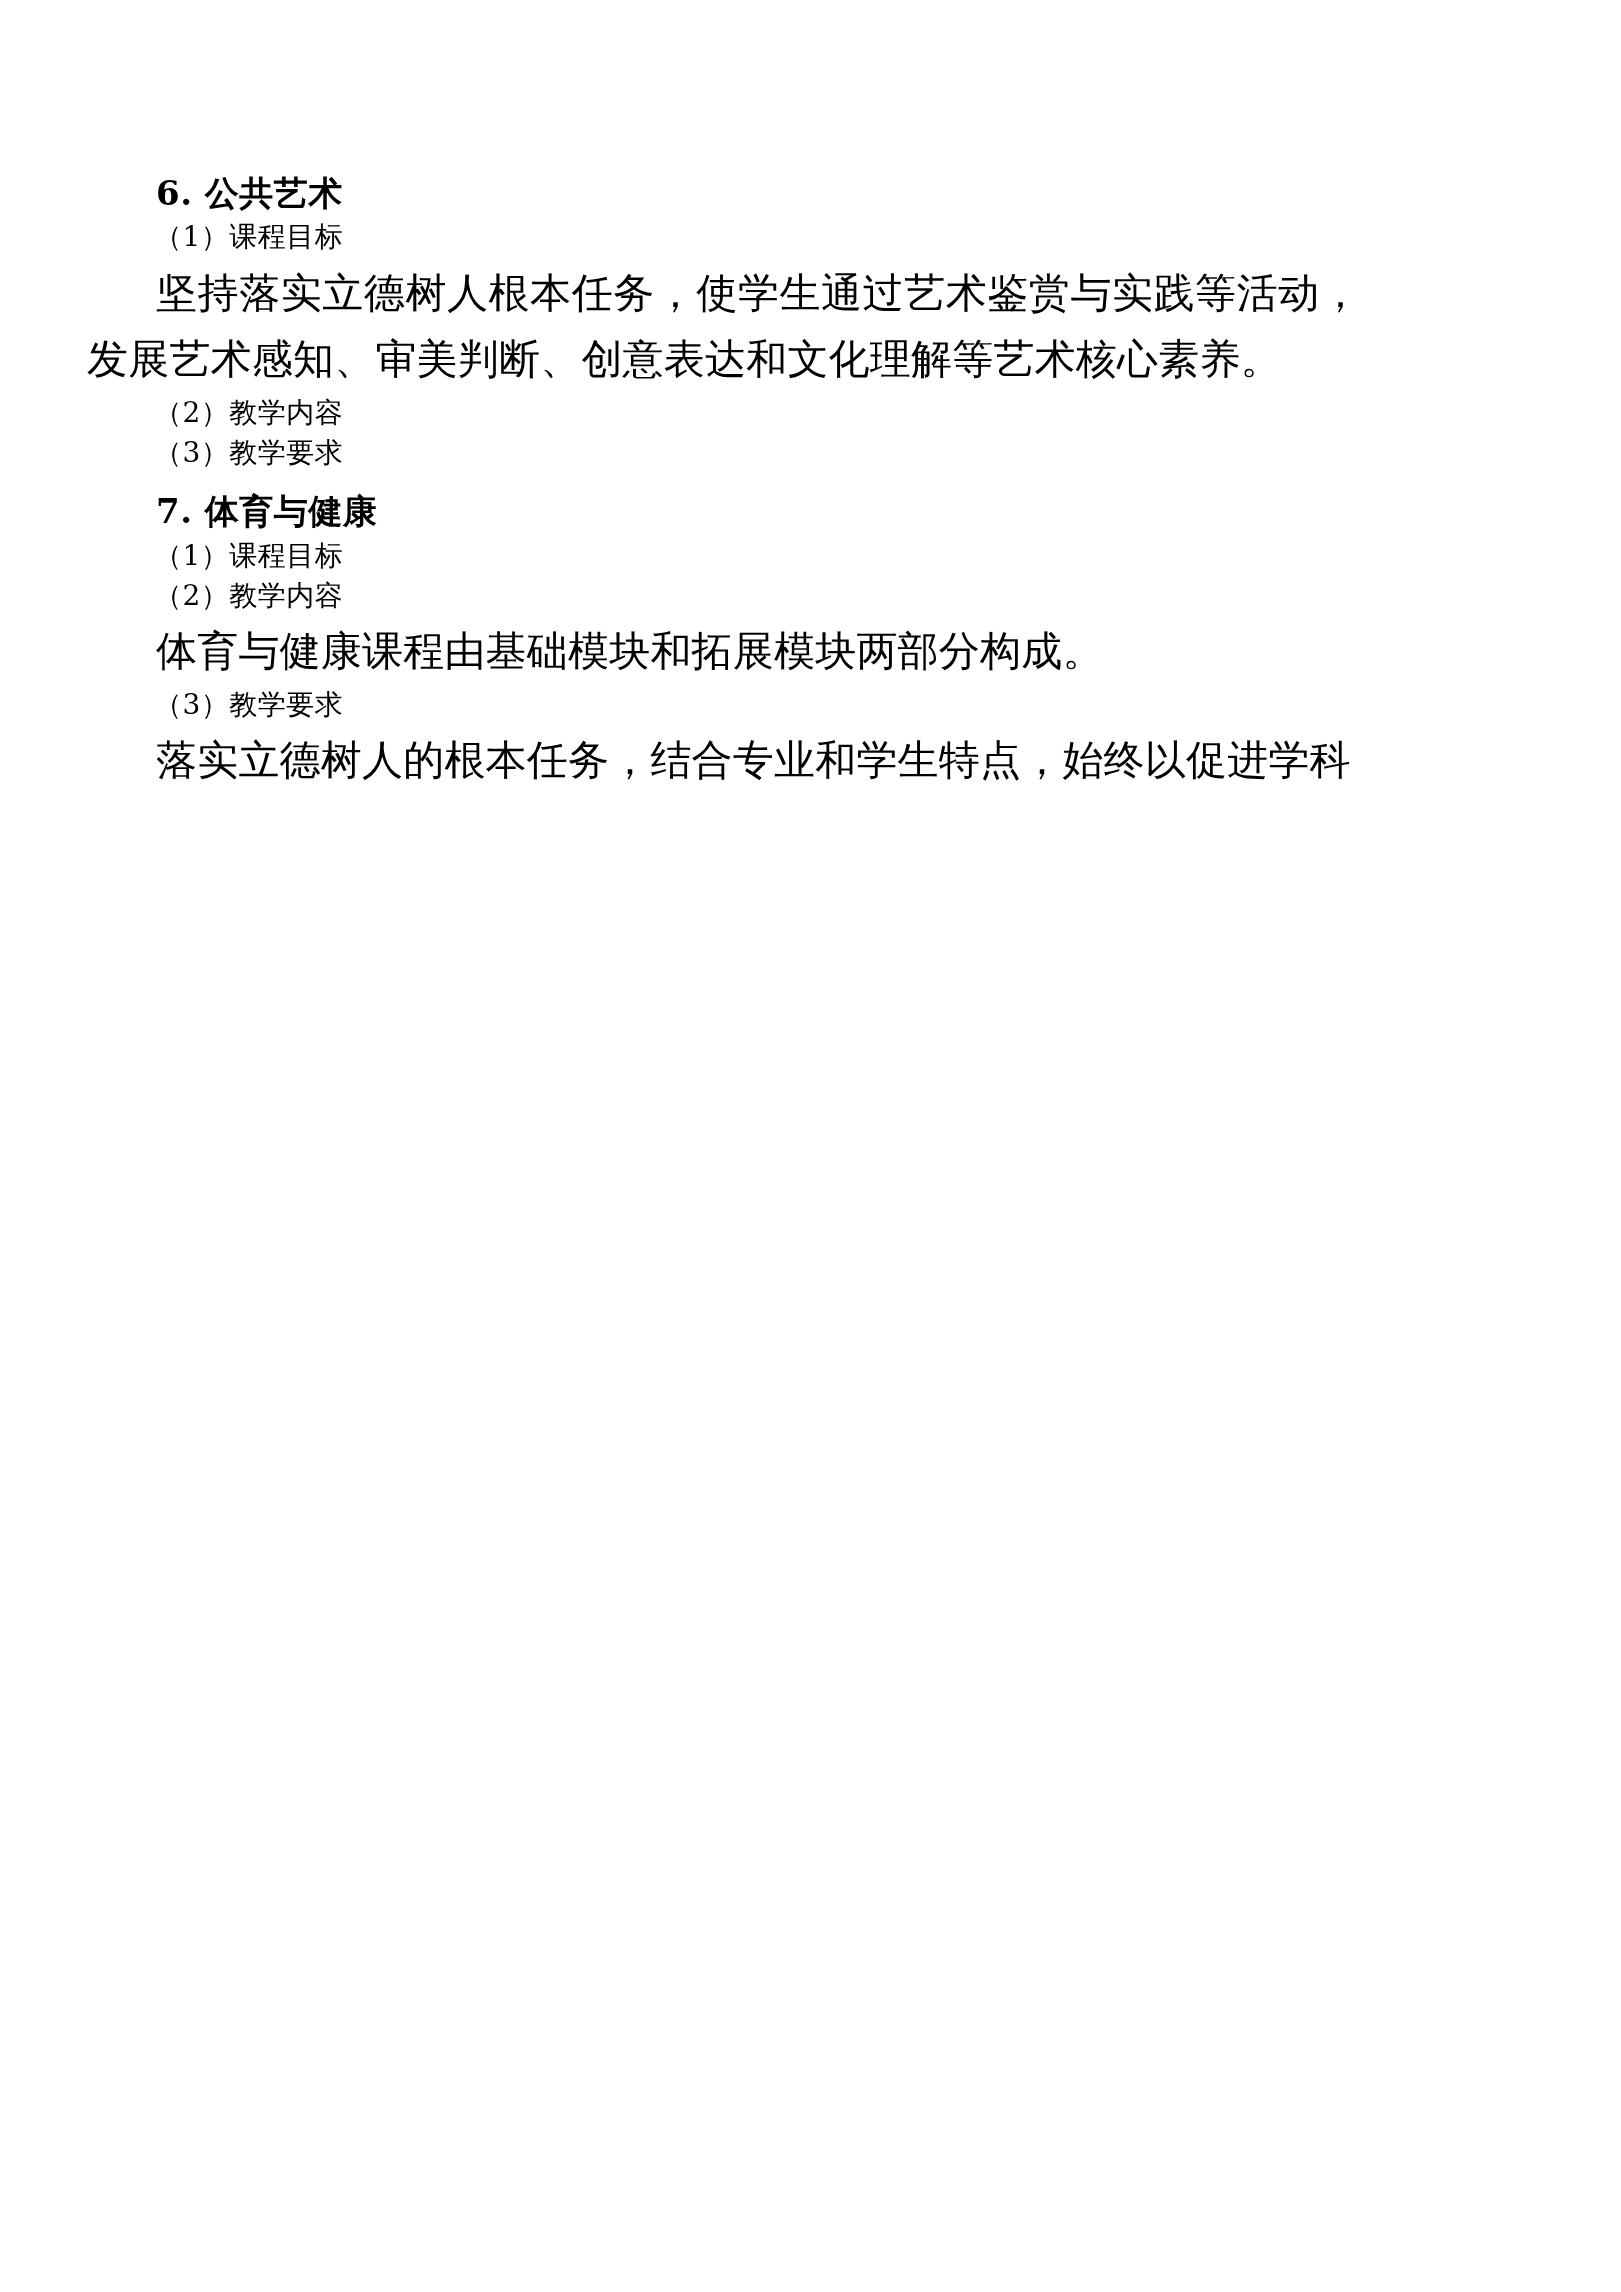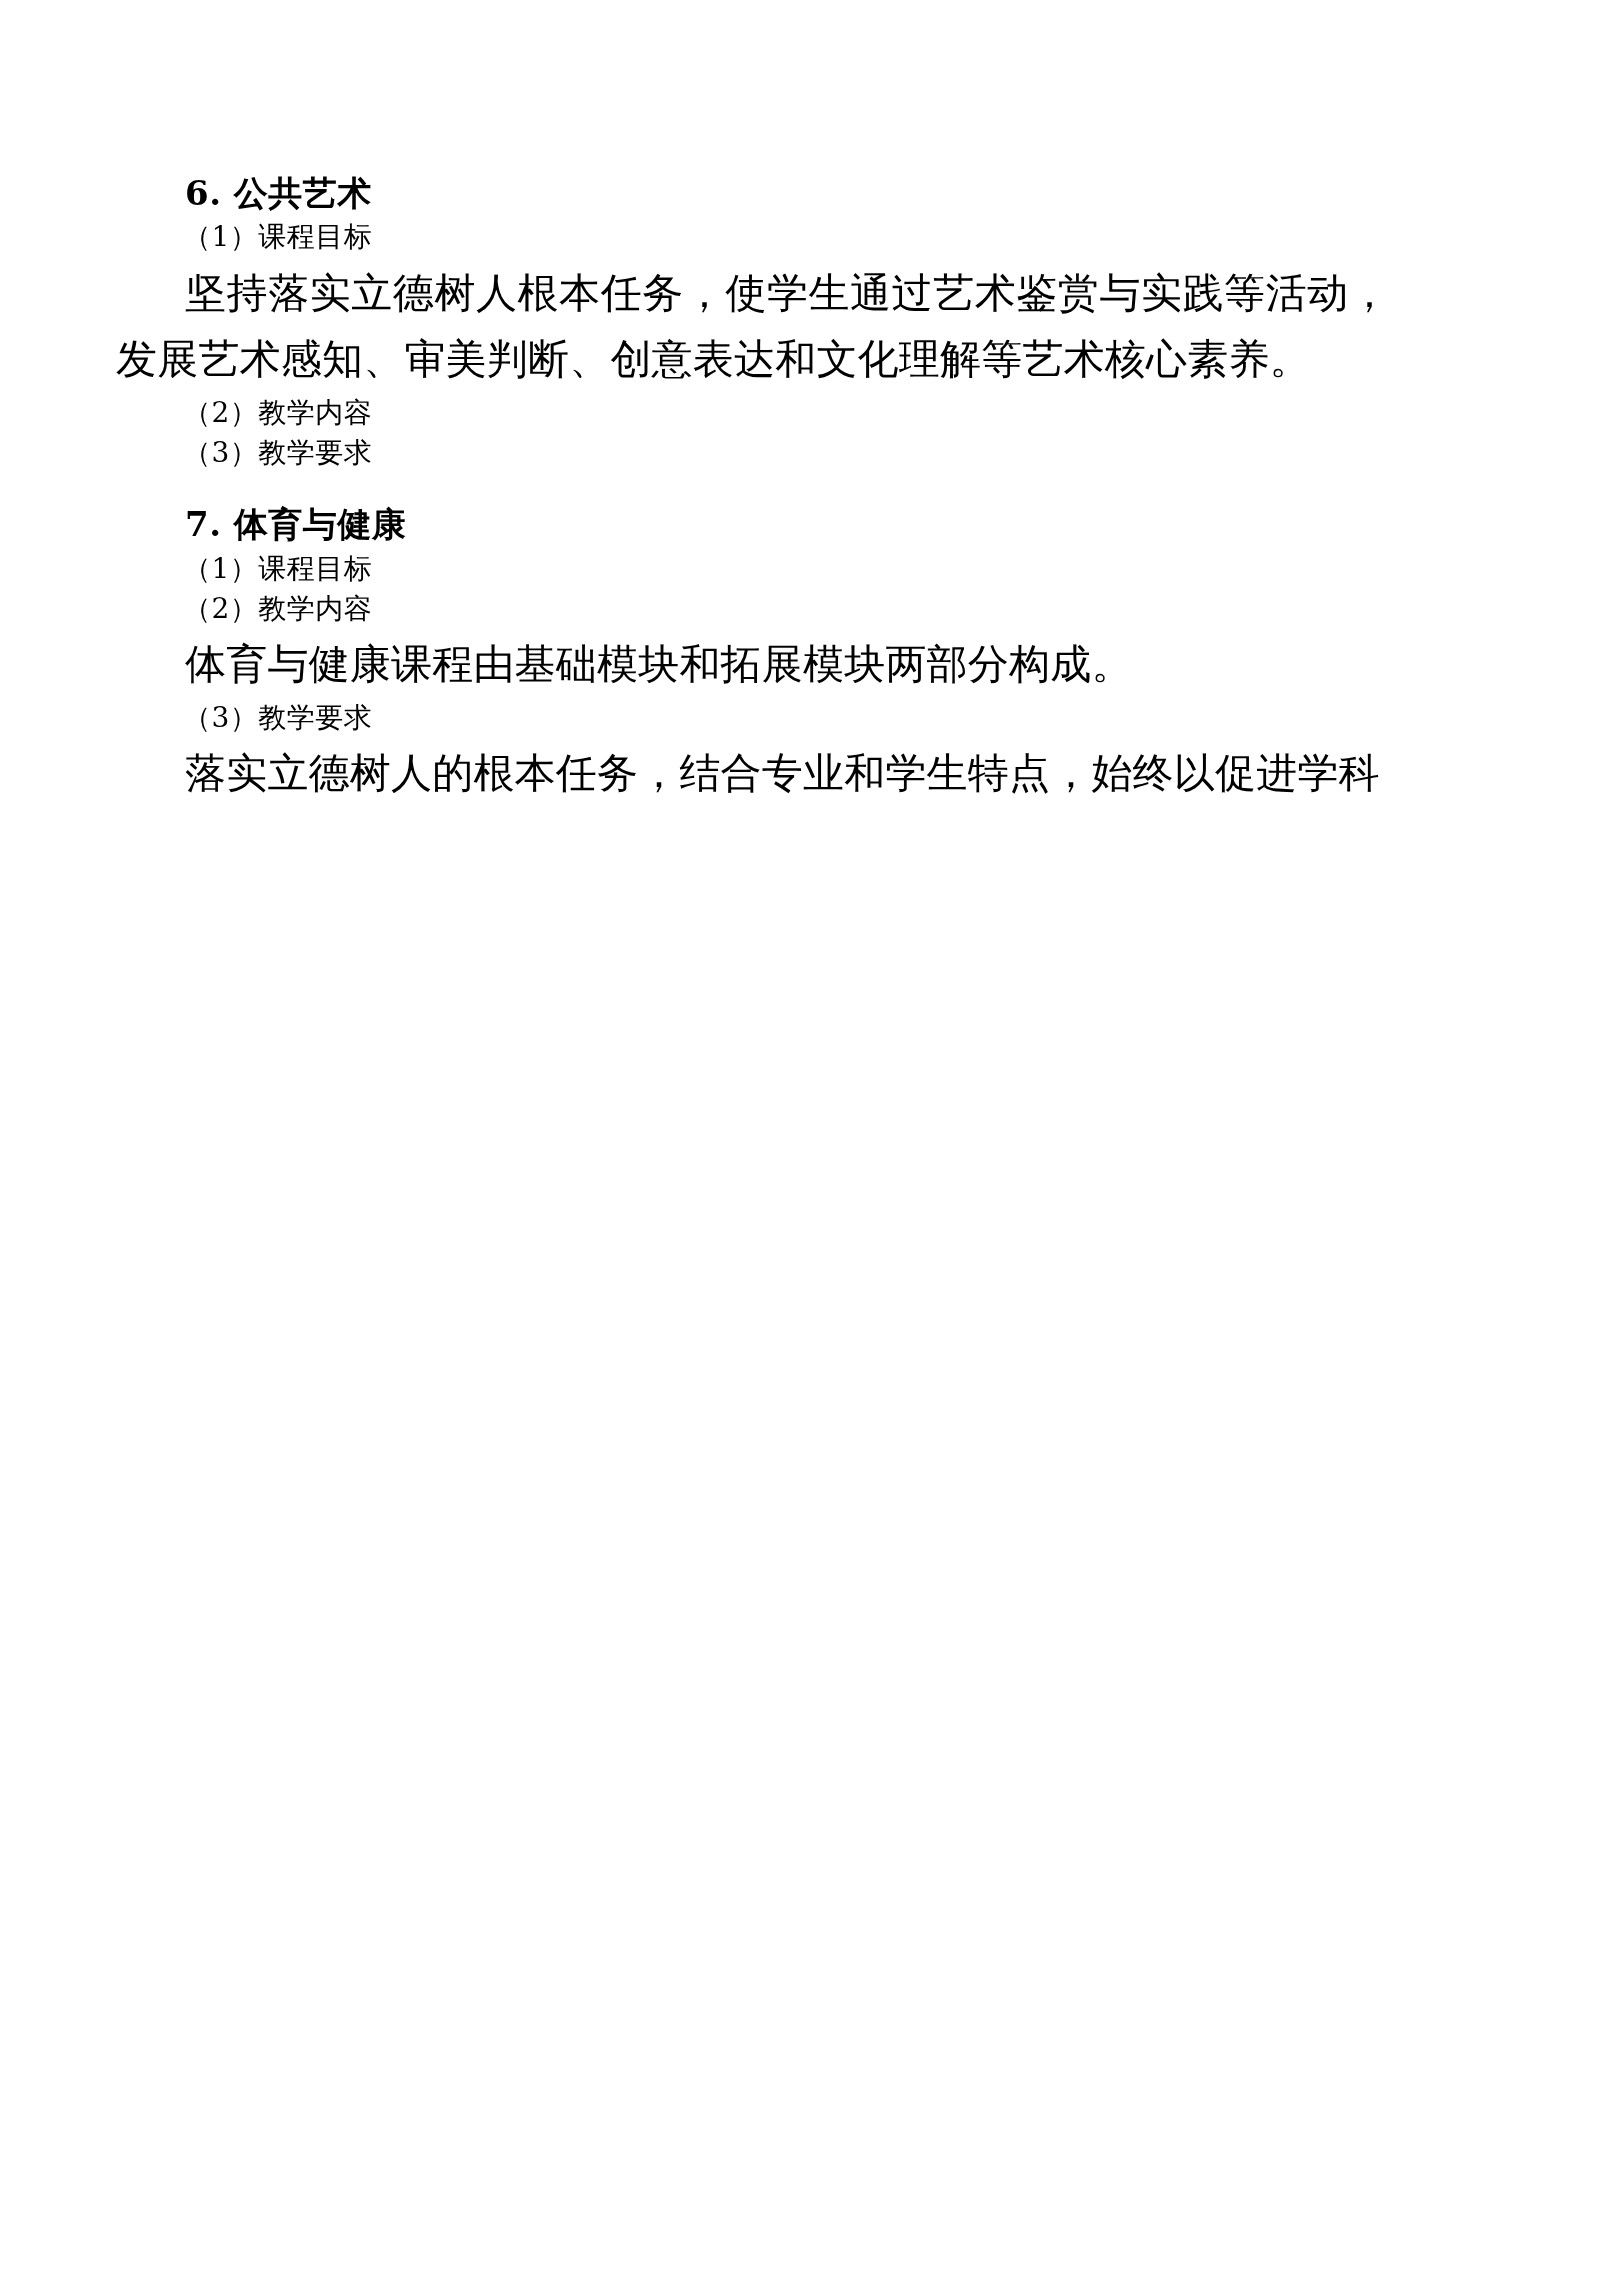--- a/index.html
+++ b/index.html
@@ -12,36 +12,36 @@
     height: 2293px;
     font-family: "DejaVu Serif", "Liberation Serif", serif;
     color: #000000;
     overflow: hidden;
   }
   .page {
     position: relative;
     width: 1621px;
     height: 2293px;
     box-sizing: border-box;
-    padding: 172px 172px 118px 116px;
+    padding: 172px 172px 118px 87px;
   }
   .doc-body {
     width: 1274px;
   }
   .heading {
     font-family: "DejaVu Serif", "Liberation Serif", serif;
     font-weight: bold;
     font-size: 34px;
     line-height: 1.28;
     letter-spacing: 0.5px;
     margin: 0 0 3.9px 0;
     text-indent: 69px;
   }
   .heading-spaced {
-    margin-top: 32px;
+    margin-top: 19px;
   }
   .subheading {
     font-size: 28px;
     line-height: 1.30;
     margin: 0 0 3.9px 0;
     text-indent: 67px;
     letter-spacing: 0.5px;
   }
   .para {
     font-size: 41px;

